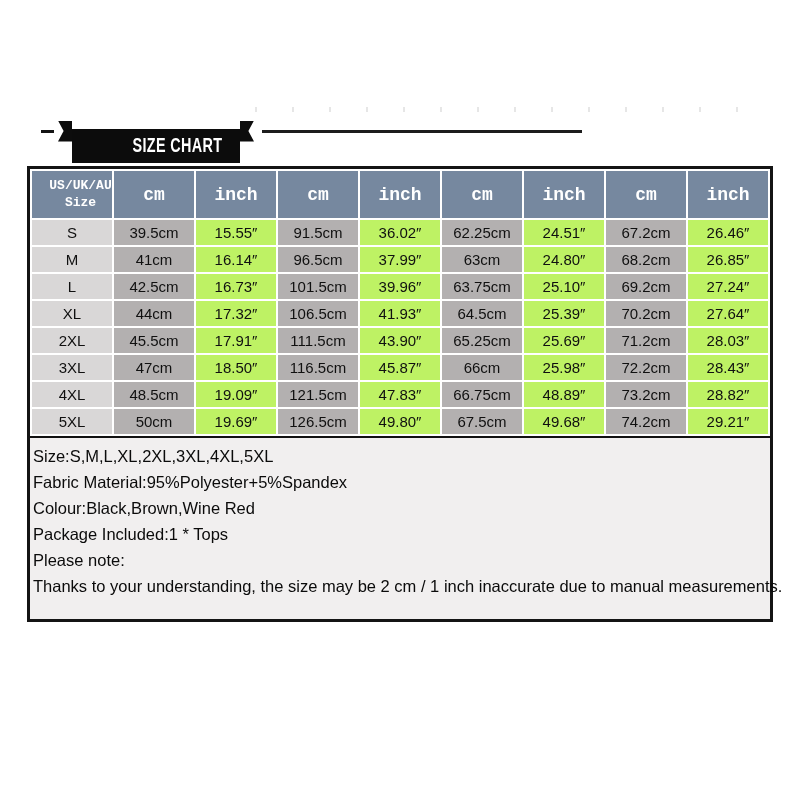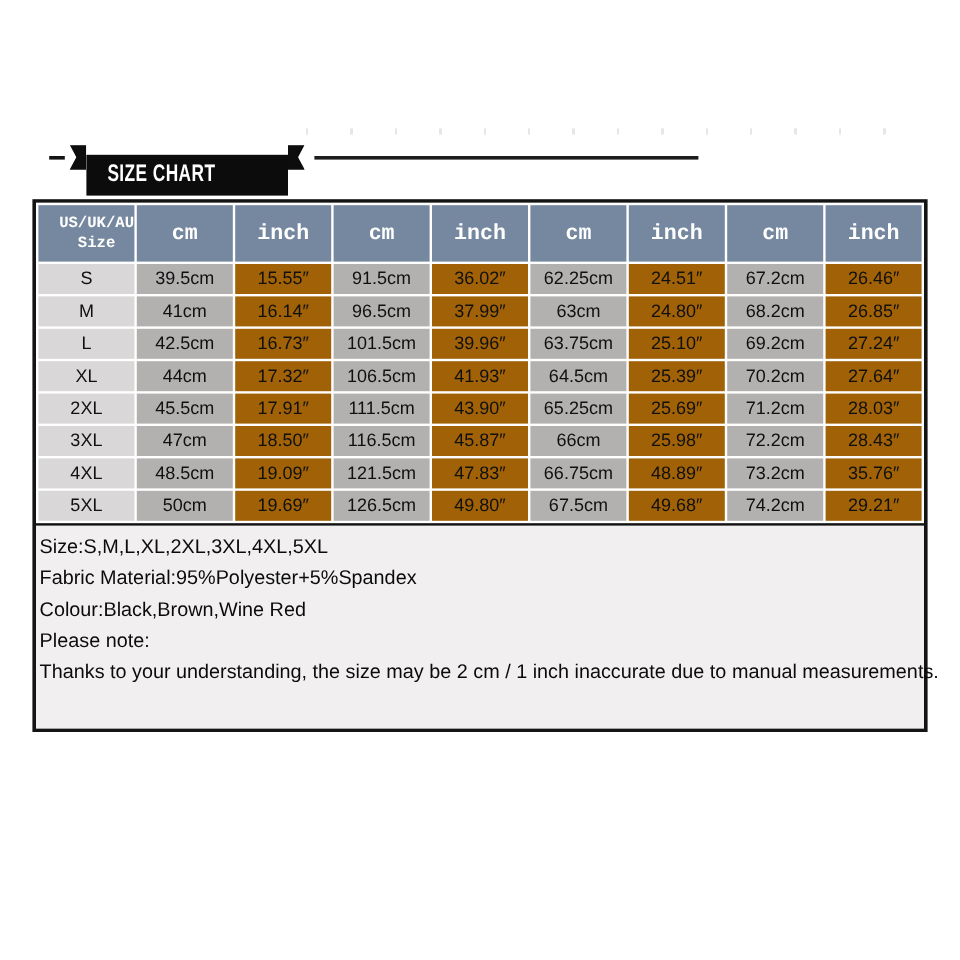--- a/index.html
+++ b/index.html
@@ -14,21 +14,21 @@
   .banner-row{
     position:absolute;left:41px;top:112px;height:38px;
     display:flex;align-items:center;
   }
   .dash{width:13px;height:3px;background:#141414;margin-right:4px;flex:0 0 auto;}
   .tail{width:14px;height:21px;background:#0d0d0d;flex:0 0 auto;}
   .tail-left{clip-path:polygon(0 0,100% 0,100% 100%,0 100%,40% 50%);}
   .tail-right{clip-path:polygon(0 0,100% 0,60% 50%,100% 100%,0 100%);}
   .ribbon{
     width:168px;height:34px;background:#0c0c0c;flex:0 0 auto;
-    display:flex;align-items:center;justify-content:flex-start;margin-top:29px;
+    display:flex;align-items:center;justify-content:flex-end;margin-top:29px;
   }
   .ribbon-text{
     color:#ffffff;font-weight:bold;font-size:20px;letter-spacing:.5px;
     transform:scaleX(.72);white-space:nowrap;
   }
   .rule{width:320px;height:3px;background:#1d1d1d;margin-left:8px;flex:0 0 auto;}
   .ticks{
     position:absolute;left:255px;top:107px;width:512px;height:5px;
     background:repeating-linear-gradient(90deg,#d2d2d2 0 2px,transparent 2px 37px);
     opacity:.55;
@@ -49,26 +49,26 @@
     height:42px;
   }
   th.sub{
     background:#76889f;color:#ffffff;height:47px;
     font-family:"Liberation Mono",monospace;font-weight:bold;font-size:18px;
   }
   th.rowhdr{font-size:13px;line-height:1.3;padding-left:17px;}
   td{font-size:15px;color:#101010;height:25px;}
   td.size{background:#d9d7d7;}
   td.cm{background:#b3b0b0;text-align:center;}
-  td.inch{background:#a16207;}
+  td.inch{background:#bef264;}
 
   
   .notes{
     background:#f1efef;border-top:2px solid #111111;
-    padding:5px 6px 34px 3px;
+    padding:5px 6px 20px 3px;
   }
   .notes p{
     margin:0;font-size:16.5px;line-height:26px;color:#0b0b0b;
     white-space:nowrap;
   }
 </style>
 </head>
 <body>
 
 <div class="page">
@@ -168,38 +168,39 @@
         </tr>
         <tr>
           <td class="size">4XL</td>
           <td class="cm">48.5cm</td>
           <td class="inch">19.09″</td>
           <td class="cm">121.5cm</td>
           <td class="inch">47.83″</td>
           <td class="cm">66.75cm</td>
           <td class="inch">48.89″</td>
           <td class="cm">73.2cm</td>
-          <td class="inch">35.76″</td>
+          <td class="inch">28.82″</td>
         </tr>
         <tr>
           <td class="size">5XL</td>
           <td class="cm">50cm</td>
           <td class="inch">19.69″</td>
           <td class="cm">126.5cm</td>
           <td class="inch">49.80″</td>
           <td class="cm">67.5cm</td>
           <td class="inch">49.68″</td>
           <td class="cm">74.2cm</td>
           <td class="inch">29.21″</td>
         </tr>
       </tbody>
     </table>
 
     <div class="notes">
       <p>Size:S,M,L,XL,2XL,3XL,4XL,5XL</p>
       <p>Fabric Material:95%Polyester+5%Spandex</p>
       <p>Colour:Black,Brown,Wine Red</p>
+      <p>Package Included:1 * Tops</p>
       <p>Please note:</p>
       <p>Thanks to your understanding, the size may be 2 cm / 1 inch inaccurate due to manual measurements.</p>
     </div>
   </div>
 
 </div>
 
 </body></html>

